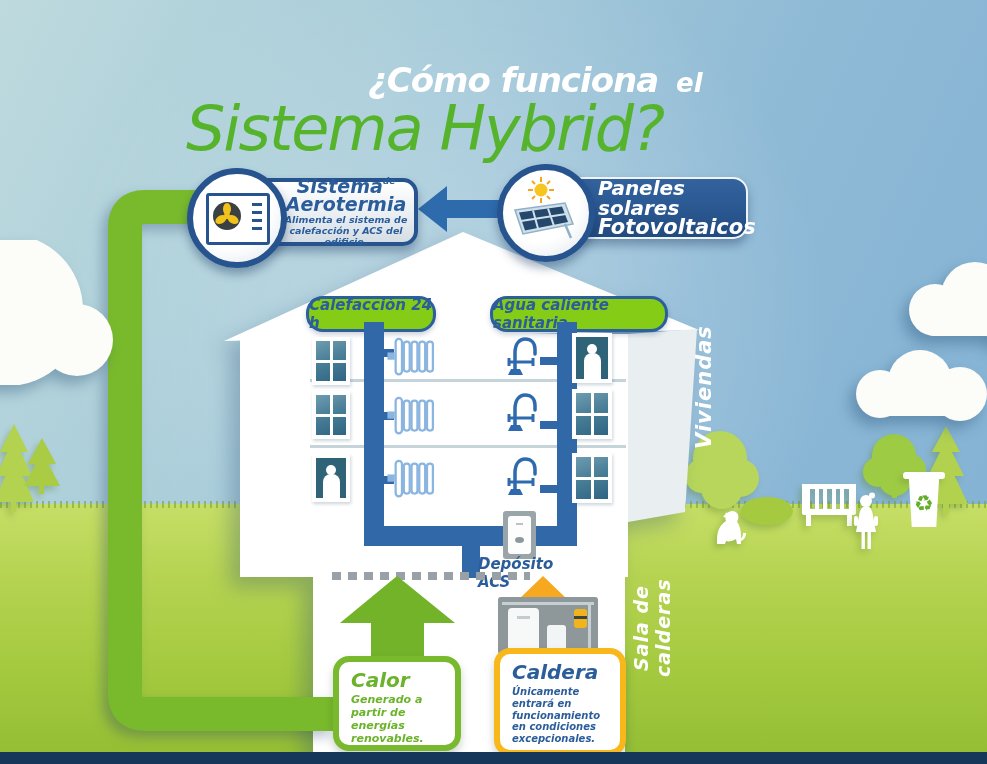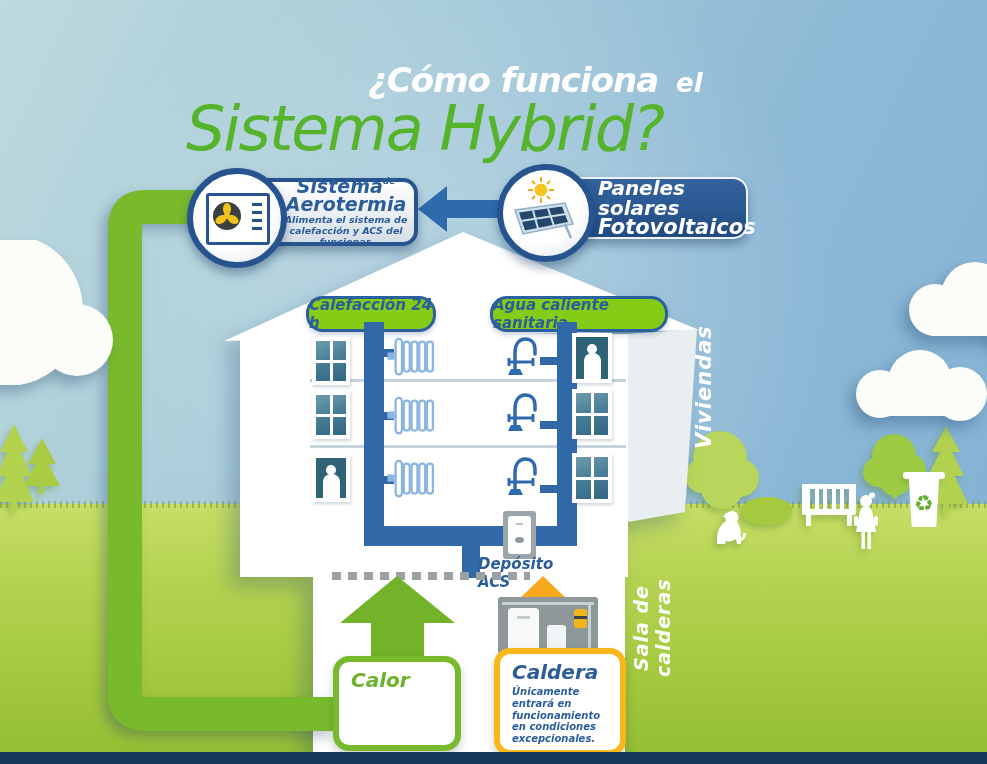--- a/index.html
+++ b/index.html
@@ -362,39 +362,40 @@
     <div class="unit2"></div>
     <div class="vessel"></div>
   </div>
 
   <svg class="abs" style="left:338px;top:574px;" width="120" height="92" viewBox="0 0 120 92">
     <polygon points="59,2 117,49 86,49 86,90 33,90 33,49 2,49" fill="#72b32a"></polygon>
   </svg>
 
   <div class="infobox calor">
     <div class="t">Calor</div>
+    <div class="d">Generado a partir de energías renovables.</div>
   </div>
   <div class="infobox caldera">
     <div class="t">Caldera</div>
     <div class="d">Únicamente entrará en funcionamiento en condiciones excepcionales.</div>
   </div>
 
   <div class="vlabel" style="left:692px;top:322px;height:130px;font-size:21px;">Viviendas</div>
   <div class="vlabel" style="left:630px;top:543px;height:170px;font-size:19px;">Sala de calderas</div>
 
   <svg class="abs" style="left:415px;top:182px;" width="120" height="54" viewBox="0 0 120 54">
     <polygon points="3,27 32,4 32,18 118,18 118,36 32,36 32,50" fill="#2e6bad"></polygon>
   </svg>
 
   <div class="badge-rect aero-rect">
     <div class="l1">
       <span>Sistema</span><span class="small">de</span>
     </div>
     <div class="l1">Aerotermia</div>
-    <div class="desc">Alimenta el sistema de calefacción y ACS del funcionar.</div>
+    <div class="desc">Alimenta el sistema de calefacción y ACS del edificio.</div>
   </div>
   <div class="badge-circle aero-circle">
     <div class="hp-unit">
       <svg class="abs" style="left:3px;top:5px;" width="30" height="30" viewBox="0 0 30 30">
         <circle cx="15" cy="15" r="14" fill="#3b4043"></circle>
         <g fill="#f2c21c">
           <ellipse cx="15" cy="8" rx="4" ry="6"></ellipse>
           <ellipse cx="15" cy="8" rx="4" ry="6" transform="rotate(120 15 15)"></ellipse>
           <ellipse cx="15" cy="8" rx="4" ry="6" transform="rotate(240 15 15)"></ellipse>
         </g>

